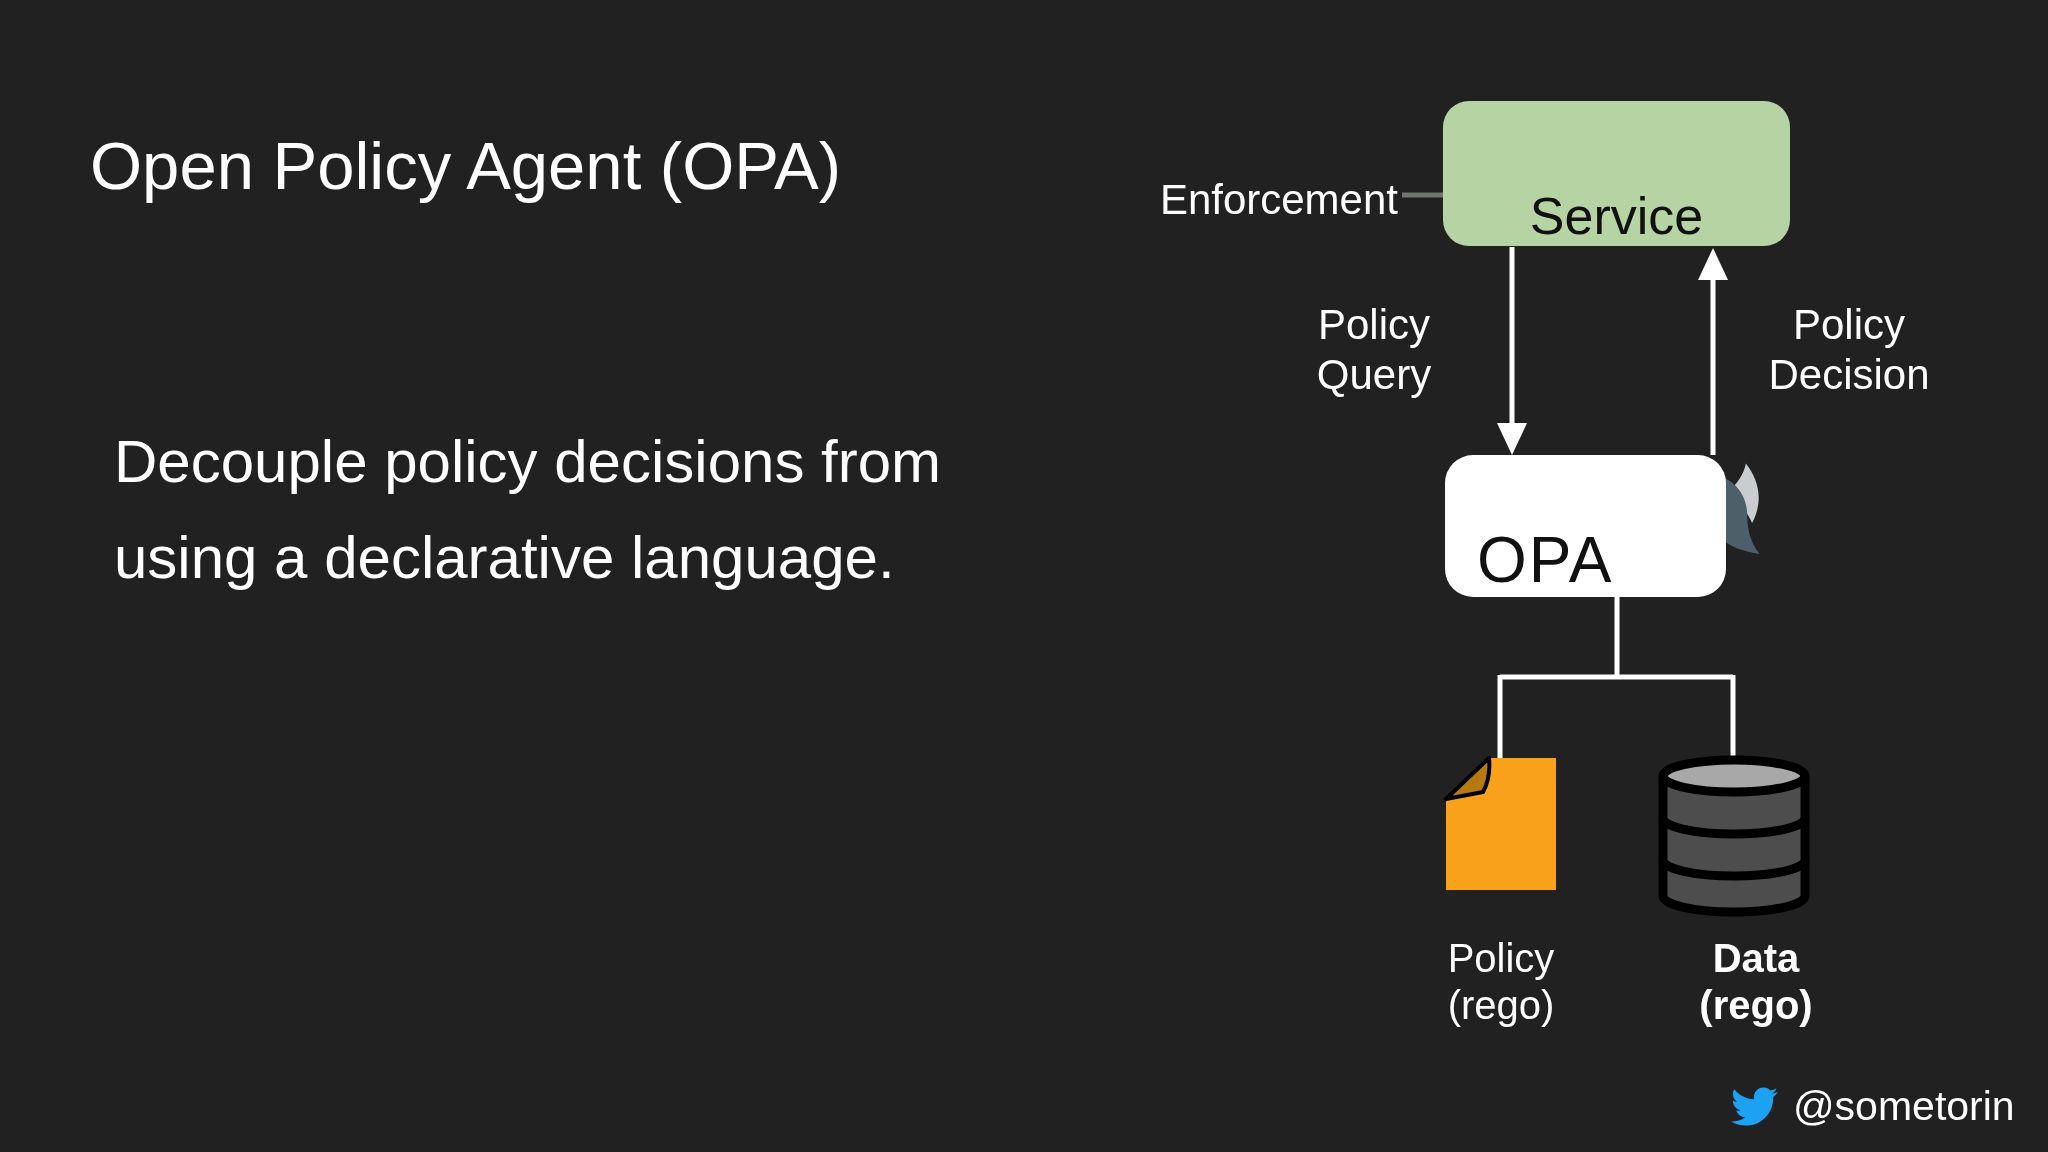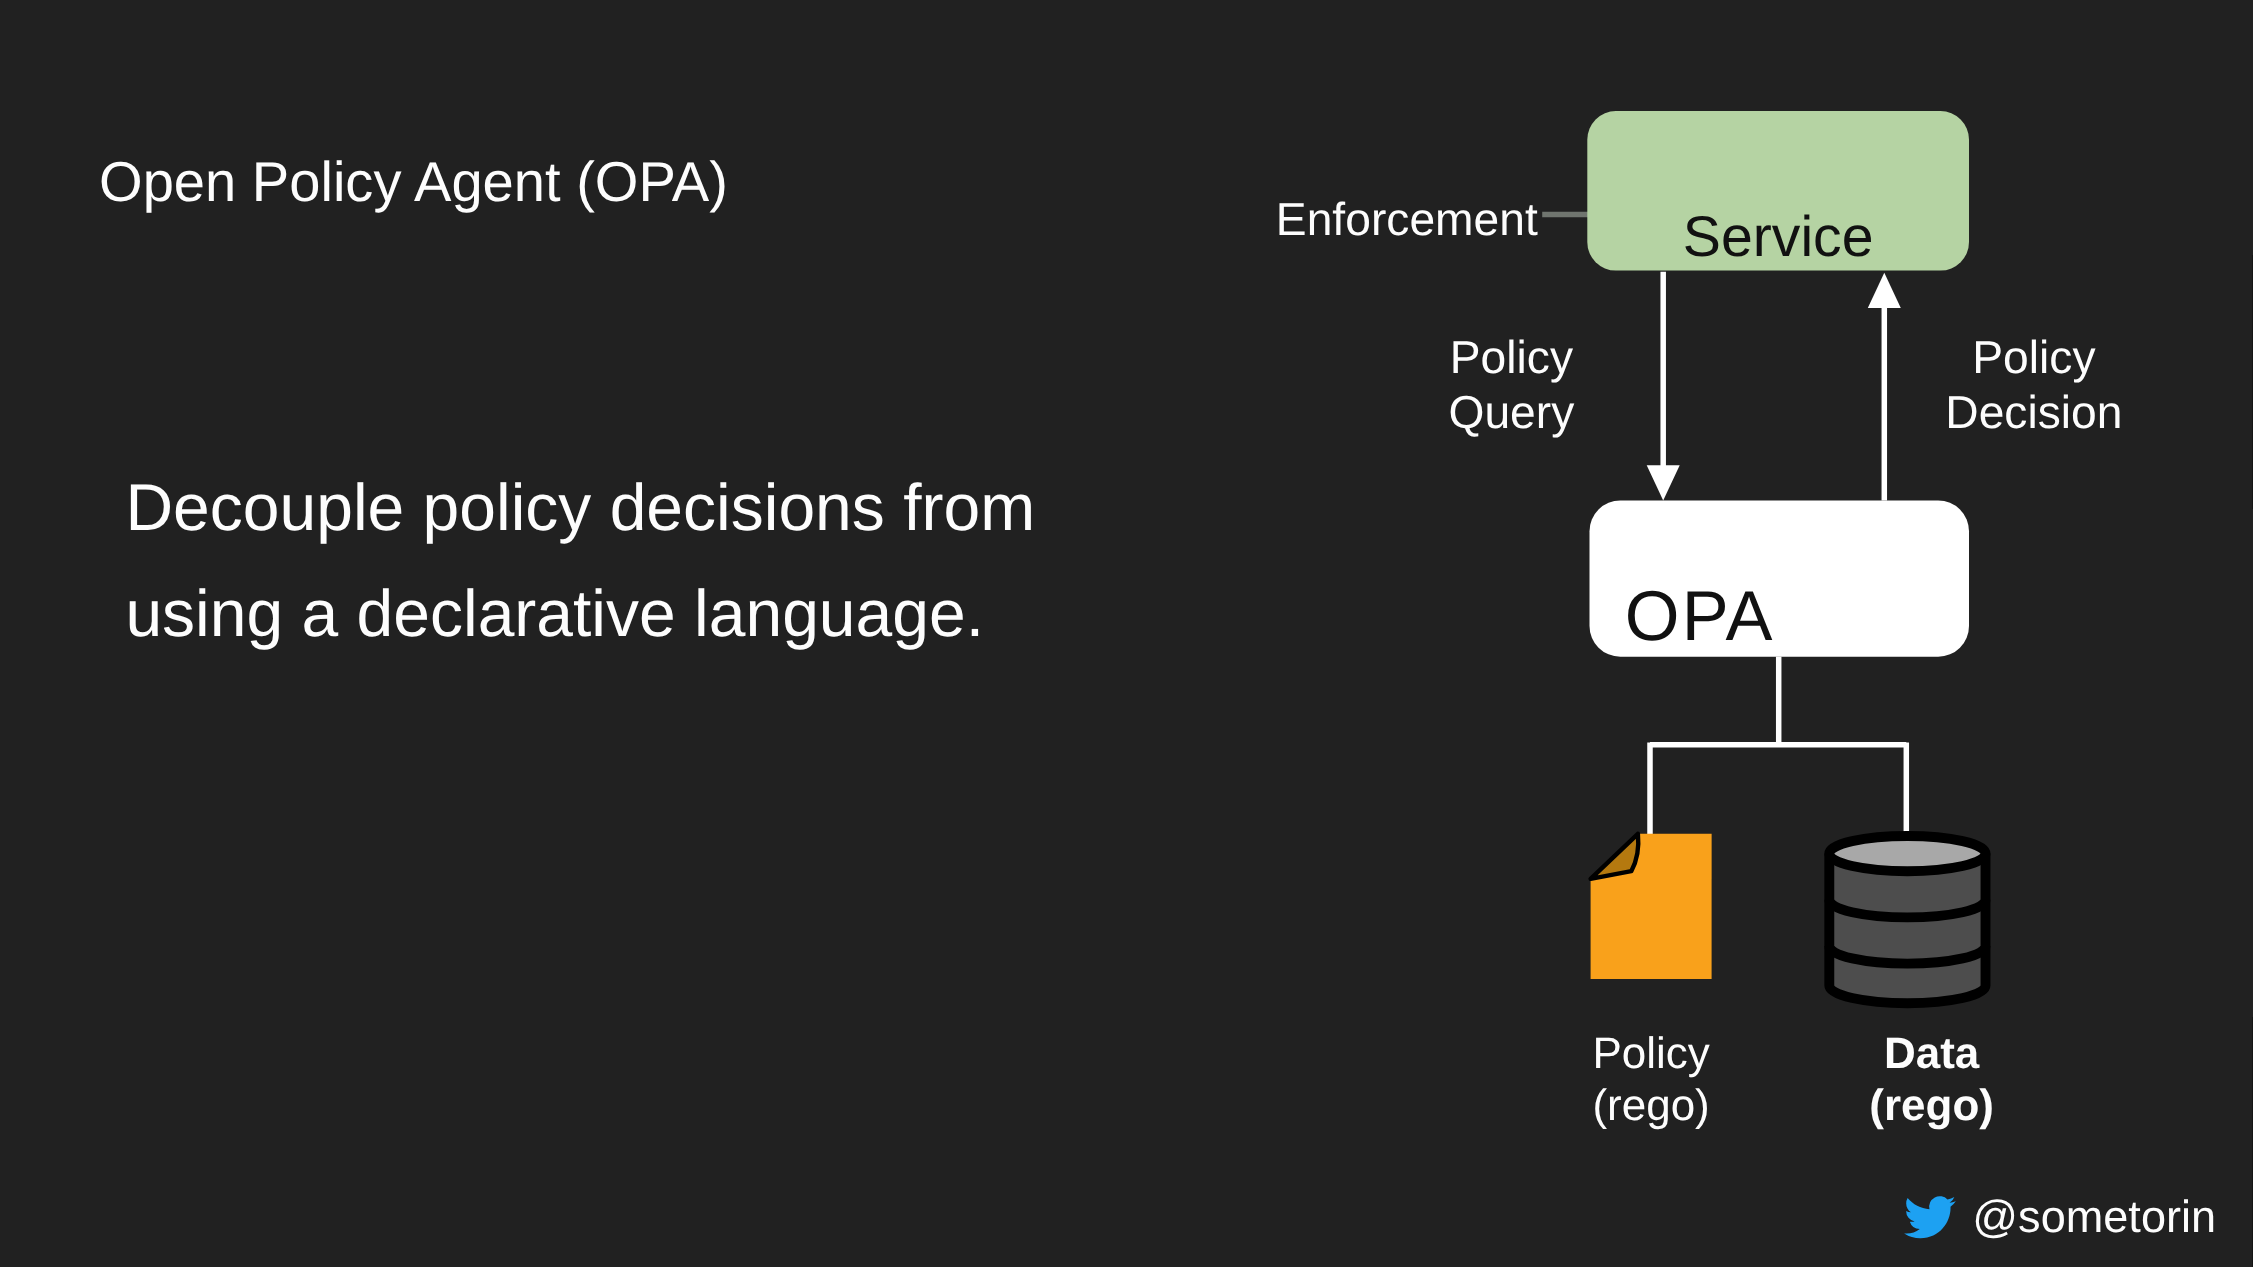--- a/index.html
+++ b/index.html
@@ -7,39 +7,39 @@
     position:relative;
     width:2048px;height:1152px;
     background:#212121;
     overflow:hidden;
     font-family:"Liberation Sans", sans-serif;
     color:#ffffff;
   }
   .abs{position:absolute;}
   .title{
     left:90px;top:122px;
-    font-size:51px;line-height:88px;
+    font-size:67px;line-height:88px;
     color:#fdfdfd;white-space:nowrap;
   }
   .body-text{
     left:114px;top:414px;
     font-size:60px;line-height:96px;
     color:#fdfdfd;
   }
   .node{
     display:flex;align-items:flex-end;justify-content:center;
     color:#111111;
   }
   .service-box{
     left:1443px;top:101px;width:347px;height:145px;
     background:#b5d3a3;border-radius:26px;
     font-size:52px;
   }
   .opa-box{
-    left:1445px;top:455px;width:345px;height:142px;
+    left:1445px;top:455px;width:281px;height:142px;
     background:#ffffff;border-radius:28px;
     justify-content:flex-start;padding-left:32px;box-sizing:border-box;
     font-size:64px;letter-spacing:2px;
   }
   .small-label{
     font-size:42px;line-height:50px;
     color:#fdfdfd;
   }
   .enforcement{
     left:1098px;top:175px;width:300px;

